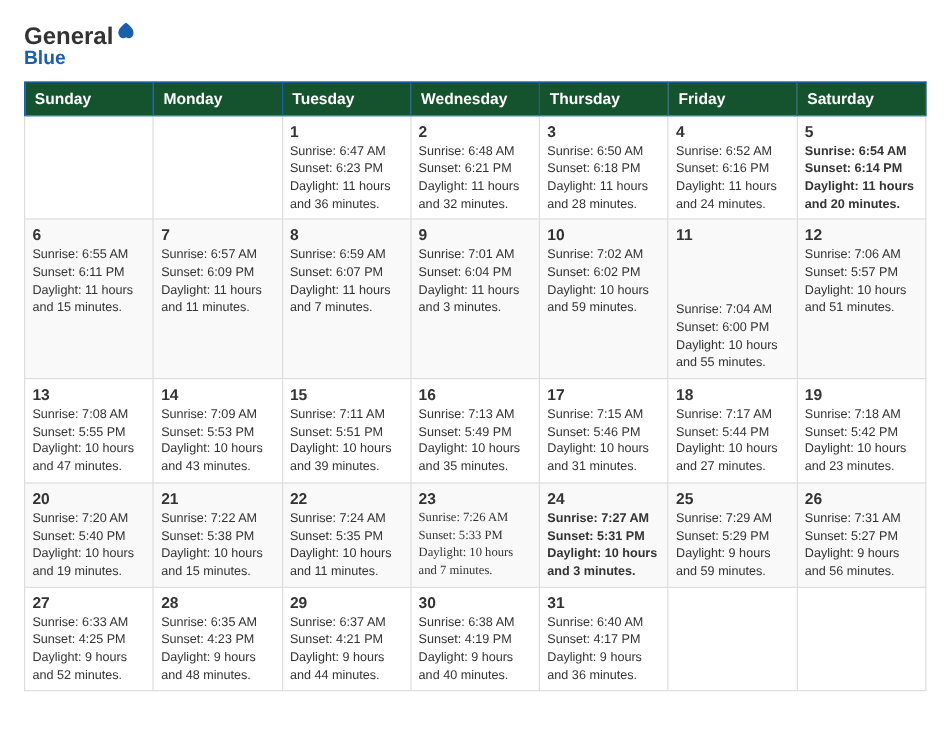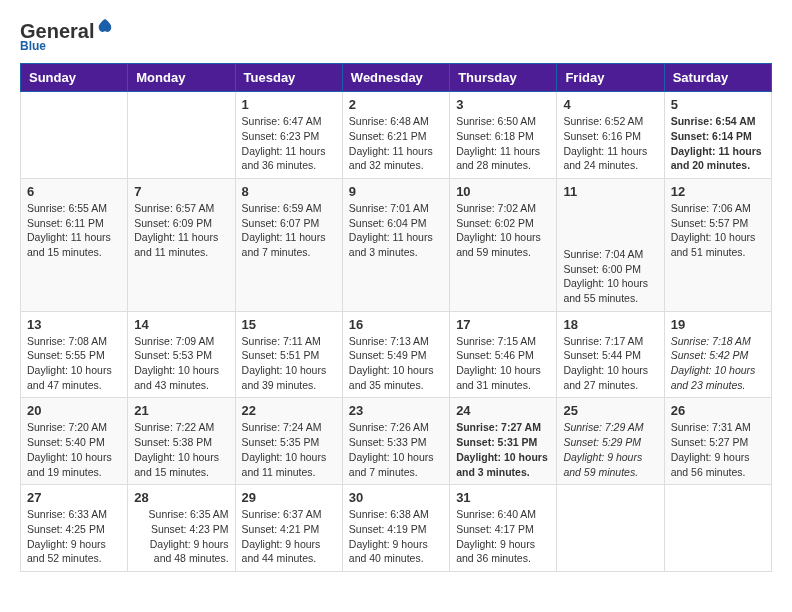--- a/index.html
+++ b/index.html
@@ -69,36 +69,36 @@
     .empty-cell {
       background: #fff;
     }
     tr:nth-child(even) td {
       background-color: #f9f9f9;
     }
     tr:nth-child(odd) td {
       background-color: #fff;
     }
     .calendar thead tr th {
-      background-color: #4c1d95;
+      background-color: #14532d;
     }
   </style>
 </head>
 <body>
 
 <div class="header-area">
   <div class="logo">
   <div style="display:flex; flex-direction:column; align-items:flex-start; line-height:1.1;">
     <div style="display:flex; align-items:center;">
       <span style="font-size:20px; font-weight:bold; color:#333;">General</span>
       <svg width="18" height="18" viewBox="0 0 18 18" style="margin-left:2px; margin-top:-8px;">
         <path d="M9,1 C9,1 17,6 15,11 C13,16 9,13 9,13 C9,13 5,16 3,11 C1,6 9,1 9,1Z" fill="#1a5fa8"></path>
       </svg>
     </div>
-    <span style="font-size:12px; font-weight:bold; color:#1a5fa8; margin-top:-2px;">Blue</span>
+    <span style="font-size:16px; font-weight:bold; color:#1a5fa8; margin-top:-2px;">Blue</span>
   </div>
 </div>
   <div class="title-area">
     <div class="month-title"></div>
     <div class="location-title"></div>
   </div>
 </div>
 
 <table class="calendar">
   <thead>
@@ -241,21 +241,21 @@
         </td>
         <td>
           <span class="day-number">18</span>
           <div class="day-details" style="white-space: pre-line;">Sunrise: 7:17 AM
 Sunset: 5:44 PM
 Daylight: 10 hours
 and 27 minutes.</div>
         </td>
         <td>
           <span class="day-number">19</span>
-          <div class="day-details" style="white-space: pre-line; font-style: italic;">Sunrise: 7:18 AM
+          <div class="day-details" style="white-space: pre-line;">Sunrise: 7:18 AM
 Sunset: 5:42 PM
 Daylight: 10 hours
 and 23 minutes.</div>
         </td>
       </tr>
       <tr>
         <td>
           <span class="day-number">20</span>
           <div class="day-details" style="white-space: pre-line;">Sunrise: 7:20 AM
 Sunset: 5:40 PM
@@ -271,35 +271,35 @@
         </td>
         <td>
           <span class="day-number">22</span>
           <div class="day-details" style="white-space: pre-line;">Sunrise: 7:24 AM
 Sunset: 5:35 PM
 Daylight: 10 hours
 and 11 minutes.</div>
         </td>
         <td>
           <span class="day-number">23</span>
-          <div class="day-details" style="white-space: pre-line;">Sunrise: 7:26 AM
+          <div class="day-details" style="white-space: pre-line; font-family: Liberation Serif, serif;">Sunrise: 7:26 AM
 Sunset: 5:33 PM
 Daylight: 10 hours
 and 7 minutes.</div>
         </td>
         <td>
           <span class="day-number">24</span>
           <div class="day-details" style="white-space: pre-line; font-weight: bold;">Sunrise: 7:27 AM
 Sunset: 5:31 PM
 Daylight: 10 hours
 and 3 minutes.</div>
         </td>
         <td>
           <span class="day-number">25</span>
-          <div class="day-details" style="white-space: pre-line; font-style: italic;">Sunrise: 7:29 AM
+          <div class="day-details" style="white-space: pre-line;">Sunrise: 7:29 AM
 Sunset: 5:29 PM
 Daylight: 9 hours
 and 59 minutes.</div>
         </td>
         <td>
           <span class="day-number">26</span>
           <div class="day-details" style="white-space: pre-line;">Sunrise: 7:31 AM
 Sunset: 5:27 PM
 Daylight: 9 hours
 and 56 minutes.</div>
@@ -308,21 +308,21 @@
       <tr>
         <td>
           <span class="day-number">27</span>
           <div class="day-details" style="white-space: pre-line;">Sunrise: 6:33 AM
 Sunset: 4:25 PM
 Daylight: 9 hours
 and 52 minutes.</div>
         </td>
         <td>
           <span class="day-number">28</span>
-          <div class="day-details" style="white-space: pre-line; text-align: right;">Sunrise: 6:35 AM
+          <div class="day-details" style="white-space: pre-line;">Sunrise: 6:35 AM
 Sunset: 4:23 PM
 Daylight: 9 hours
 and 48 minutes.</div>
         </td>
         <td>
           <span class="day-number">29</span>
           <div class="day-details" style="white-space: pre-line;">Sunrise: 6:37 AM
 Sunset: 4:21 PM
 Daylight: 9 hours
 and 44 minutes.</div>

